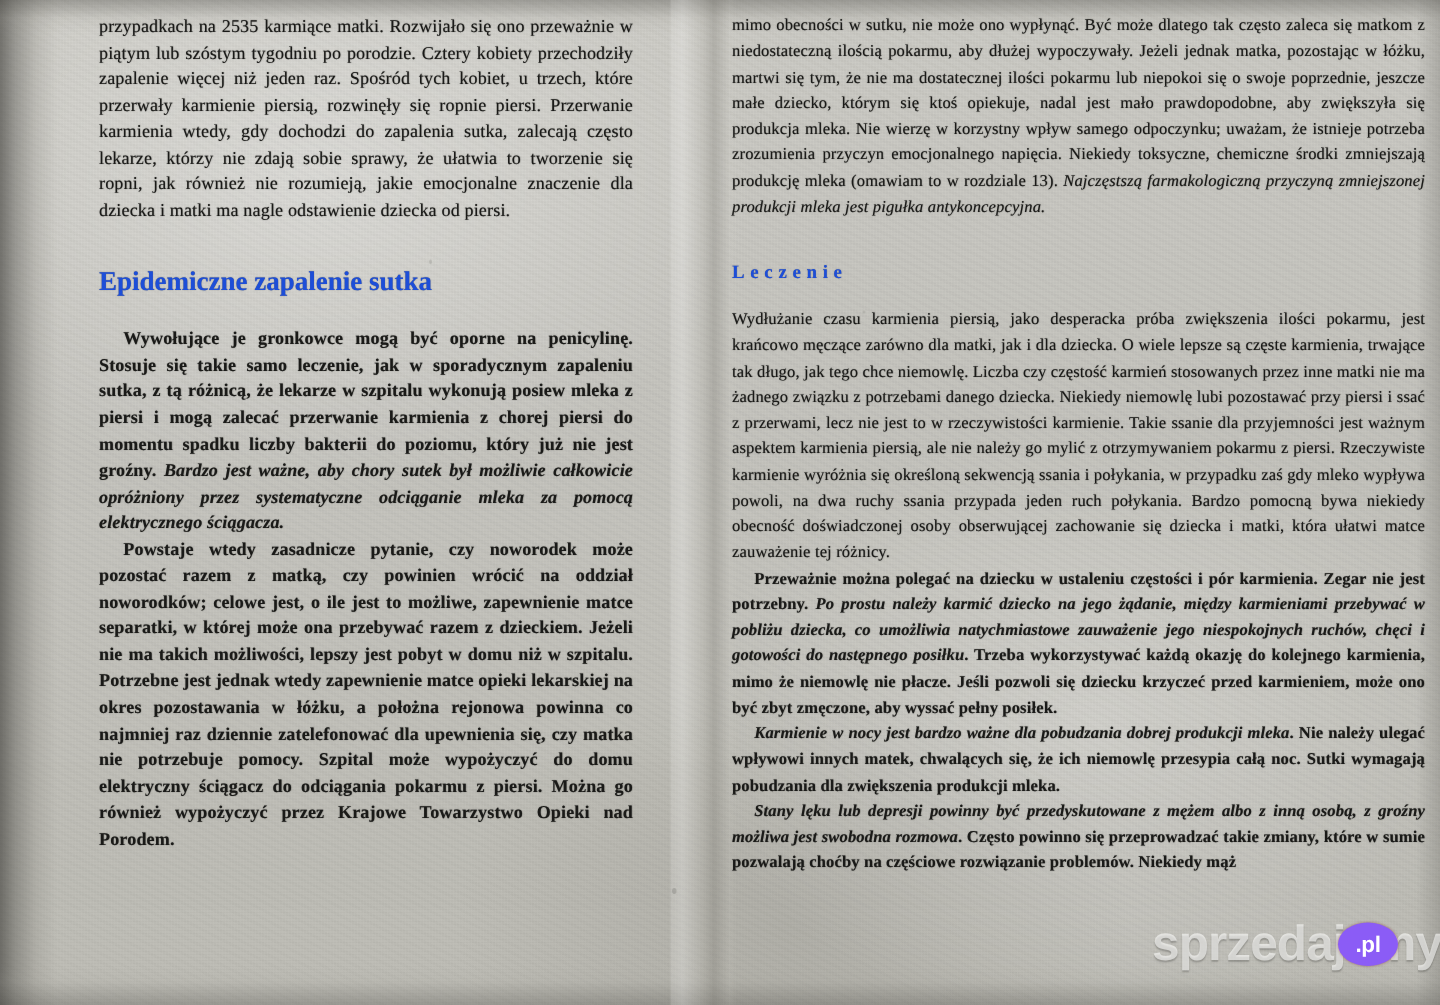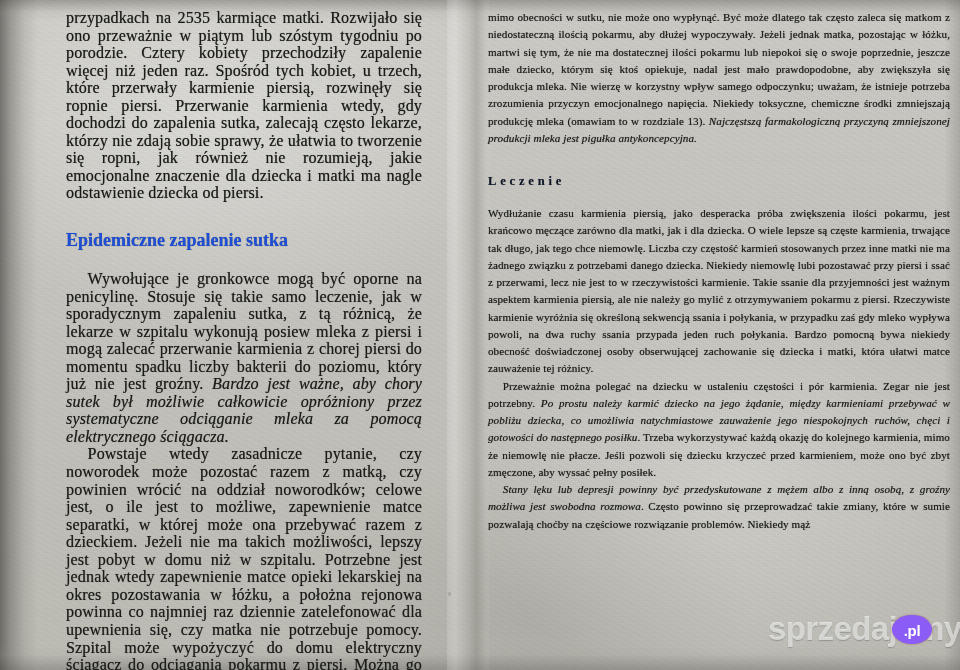--- a/index.html
+++ b/index.html
@@ -107,51 +107,51 @@
     width: 452px;
     padding: 9px 30px 0 66px;
   }
   .col-right {
     width: 508px;
     padding: 9px 10px 0 36px;
   }
 
   
   .body-text {
-    font-size: 16px;
+    font-size: 12px;
     line-height: 17.55px;
     text-align: justify;
     color: #1a1a18;
     margin: 0;
     letter-spacing: 0.01em;
     text-shadow: 0 0 0.7px rgba(40,40,38,0.55), 0.4px 0.3px 0.6px rgba(90,88,84,0.30);
     -webkit-font-smoothing: none;
   }
   .col-right .body-text {
     font-size: 11px;
     line-height: 17.25px;
   }
   .body-text + .body-text { margin-top: 0; }
 
-  .indent { text-indent: 1.35em; }
+  .indent { text-indent: 1.35em; font-weight: bold; }
 
   .ital { font-style: italic; }
 
   .heading {
     font-weight: bold;
     font-size: 18px;
     line-height: 16px;
     color: #1d4ed8;
     margin: 0;
     text-shadow: 0 0 0.7px rgba(30,30,28,0.6);
   }
   .heading-spaced {
     font-size: 12.6px;
     line-height: 16px;
-    color: #0f172a;
+    color: #1d4ed8;
     letter-spacing: 0.30em;
     margin: 0;
     text-shadow: 0 0 0.7px rgba(40,40,38,0.5);
   }
 
   .gap-sm  { height: 16px; }
   .gap-md  { height: 22px; }
   .gap-lg  { height: 26px; }
   .gap-xl  { height: 30px; }
   .gap-xxl { height: 36px; }
@@ -254,20 +254,21 @@
       <div class="gap-lg"></div>
 
       <h2 class="heading-spaced">Leczenie</h2>
 
       <div class="gap-sm"></div>
 
       <p class="body-text">Wydłużanie czasu karmienia piersią, jako desperacka próba zwiększenia ilości pokarmu, jest krańcowo męczące zarówno dla matki, jak i dla dziecka. O wiele lepsze są częste karmienia, trwające tak długo, jak tego chce niemowlę. Liczba czy częstość karmień stosowanych przez inne matki nie ma żadnego związku z potrzebami danego dziecka. Niekiedy niemowlę lubi pozostawać przy piersi i ssać z przerwami, lecz nie jest to w rzeczywistości karmienie. Takie ssanie dla przyjemności jest ważnym aspektem karmienia piersią, ale nie należy go mylić z otrzymywaniem pokarmu z piersi. Rzeczywiste karmienie wyróżnia się określoną sekwencją ssania i połykania, w przypadku zaś gdy mleko wypływa powoli, na dwa ruchy ssania przypada jeden ruch połykania. Bardzo pomocną bywa niekiedy obecność doświadczonej osoby obserwującej zachowanie się dziecka i matki, która ułatwi matce zauważenie tej różnicy.</p>
 
       <p class="body-text indent"><span>Przeważnie można polegać na dziecku w ustaleniu częstości i pór karmienia. Zegar nie jest potrzebny. </span><span class="ital">Po prostu należy karmić dziecko na jego żądanie, między karmieniami przebywać w pobliżu dziecka, co umożliwia natychmiastowe zauważenie jego niespokojnych ruchów, chęci i gotowości do następnego posiłku</span><span>. Trzeba wykorzystywać każdą okazję do kolejnego karmienia, mimo że niemowlę nie płacze. Jeśli pozwoli się dziecku krzyczeć przed karmieniem, może ono być zbyt zmęczone, aby wyssać pełny posiłek.</span></p>
 
+      <p class="body-text indent"><span class="ital">Karmienie w nocy jest bardzo ważne dla pobudzania dobrej produkcji mleka</span><span>. Nie należy ulegać wpływowi innych matek, chwalących się, że ich niemowlę przesypia całą noc. Sutki wymagają pobudzania dla zwiększenia produkcji mleka.</span></p>
 
       <p class="body-text indent"><span class="ital">Stany lęku lub depresji powinny być przedyskutowane z mężem albo z inną osobą, z groźny możliwa jest swobodna rozmowa</span><span>. Często powinno się przeprowadzać takie zmiany, które w sumie pozwalają choćby na częściowe rozwiązanie problemów. Niekiedy mąż</span></p>
     </div>
   </div>
 
   <div class="watermark">
     <span class="wm-text">sprzedajemy</span>
     <span class="wm-badge">
       <span class="wm-badge-label">.pl</span>
     </span>

